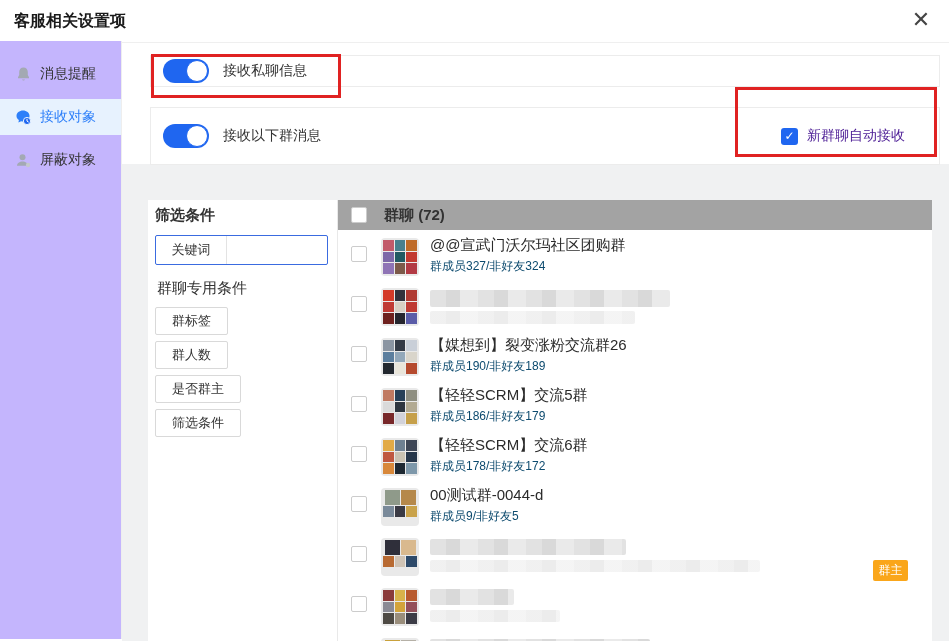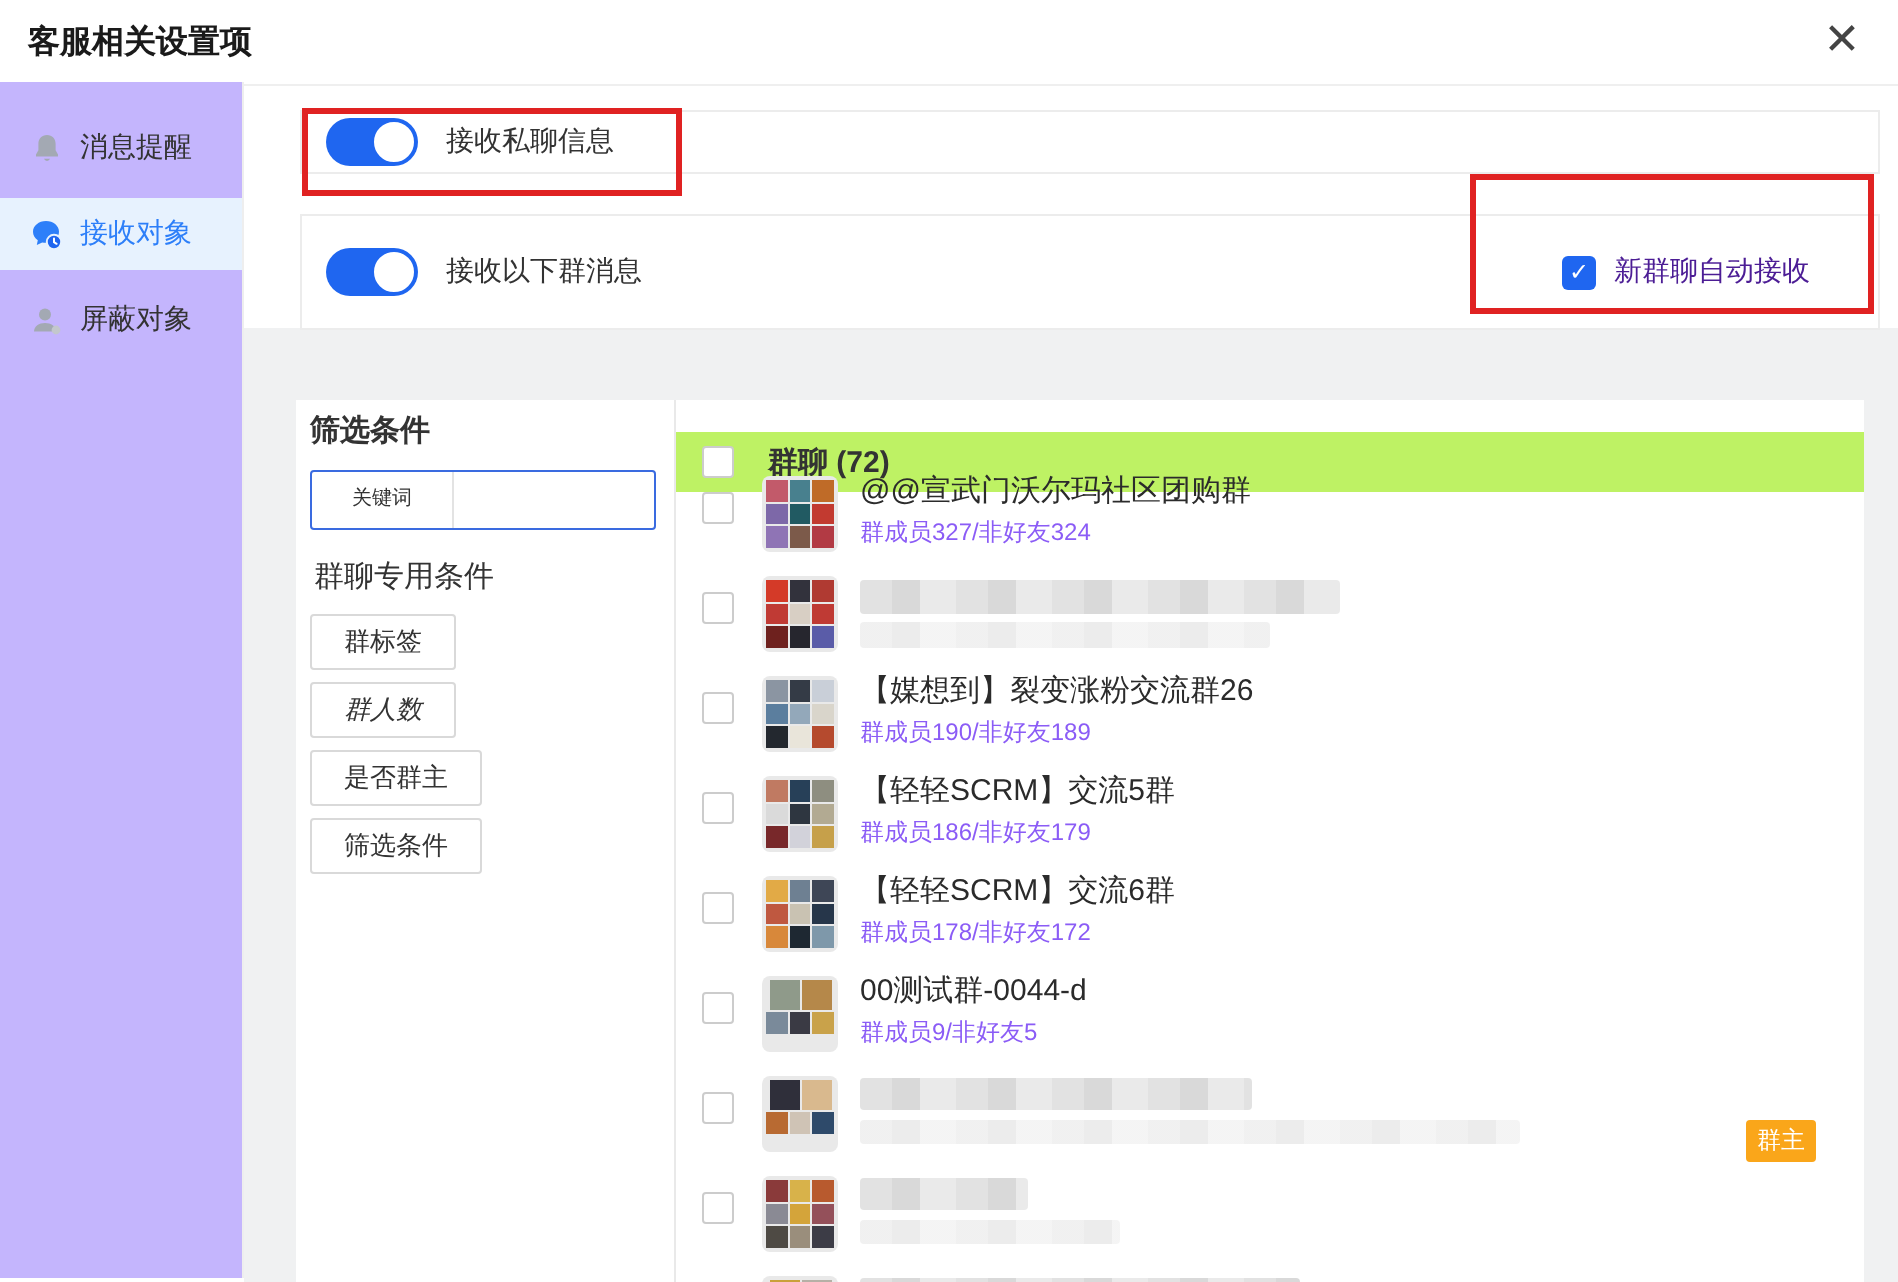--- a/index.html
+++ b/index.html
@@ -40,42 +40,42 @@
   .redbox-a { left:151px; top:54px; width:190px; height:44px; }
   .redbox-b { left:735px; top:87px; width:202px; height:70px; }
 
   
   .lower-card { position:absolute; left:148px; top:164px; width:784px; height:464px; background:#fff; overflow:hidden;margin-top:36px; }
 
   
   .filter { position:absolute; left:0; top:0; width:190px; height:464px; border-right:1px solid #e9e9e9; background:#fff; }
   .f-title { position:absolute; left:7px; top:6px; font-size:15px; font-weight:700; color:#333; }
   .kw-box { position:absolute; left:7px; top:35px; width:173px; height:30px; border:1px solid #3a6be0; border-radius:2px; display:flex; align-items:center; background:#fff; }
-  .kw-label { width:71px; text-align:center; font-size:10px; color:#333; border-right:1px solid #e3e3e3; line-height:28px; height:28px; flex:0 0 auto; }
+  .kw-label { width:71px; text-align:center; font-size:13px; color:#333; border-right:1px solid #e3e3e3; line-height:28px; height:28px; flex:0 0 auto; }
   .kw-input { flex:1; border:none; outline:none; height:26px; padding:0 6px; font-size:13px; min-width:0; background:transparent; }
   .f-sub { position:absolute; left:9px; top:79px; font-size:15px; color:#333; }
   .f-btn { position:absolute; left:7px; height:28px; border:1px solid #d9d9d9; border-radius:2px; background:#fff;
            font-size:13px; color:#333; padding:0 16px; cursor:pointer; font-family:inherit; }
 
   
   .list { position:absolute; left:190px; top:0; width:594px; height:464px; background:#fff; }
-  .list-hdr { position:absolute; left:0; top:16px; width:594px; height:30px; background:#bef264; }
+  .list-hdr { position:absolute; left:0; top:0; width:594px; height:30px; background:#a3a3a3; }
   .list-hdr .cbx { position:absolute; left:13px; top:7px; }
   .list-hdr-label { position:absolute; left:46px; top:6px; font-size:15px; font-weight:600; color:#333; }
   .rows { position:absolute; left:0; top:32px; width:594px; }
   .row { position:relative; height:50px; }
   .cbx { width:16px; height:16px; border:1px solid #ccc; border-radius:2px; background:#fff; cursor:pointer; }
   .row .cbx { position:absolute; left:13px; top:14px; }
   .avatar { position:absolute; left:43px; top:6px; width:38px; height:38px; background:#e9e9e9; border-radius:4px;
             padding:2px; display:flex; flex-wrap:wrap; align-content:flex-start; gap:1px; justify-content:center; }
   .avatar .c9 { width:10.5px; height:10.5px; }
   .avatar .c5a { width:15px; height:15px; }
   .avatar .c5b { width:10.5px; height:10.5px; }
   .r-title { position:absolute; left:92px; top:4px; font-size:15px; color:#2b2b2b; white-space:nowrap; }
-  .r-sub { position:absolute; left:92px; top:26px; font-size:12px; color:#8b5cf6; white-space:nowrap; }
+  .r-sub { position:absolute; left:92px; top:26px; font-size:12px; color:#0c4a6e; white-space:nowrap; }
   .redact { position:absolute; border-radius:2px;
             background:repeating-linear-gradient(90deg,#e2e2e2 0 16px,#d9d9d9 16px 30px,#eaeaea 30px 48px); }
   .redact.light { opacity:.5; }
   .badge { position:absolute; left:535px; top:28px; width:35px; height:21px; background:#faa61a; border-radius:2px;
            color:#fff; font-size:12px; text-align:center; line-height:21px; }
 </style>
 </head>
 <body>
 
 <div id="app">
@@ -147,21 +147,21 @@
   <div class="lower-card">
 
     <div class="filter">
       <div class="f-title">筛选条件</div>
       <div class="kw-box">
         <div class="kw-label">关键词</div>
         <input class="kw-input" value="" style="">
       </div>
       <div class="f-sub">群聊专用条件</div>
       <button class="f-btn" style="top:107px;">群标签</button>
-      <button class="f-btn" style="top:141px;font-style:italic;">群人数</button>
+      <button class="f-btn" style="top:141px;">群人数</button>
       <button class="f-btn" style="top:175px;">是否群主</button>
       <button class="f-btn" style="top:209px;">筛选条件</button>
     </div>
 
     <div class="list">
       <div class="list-hdr">
         <div class="cbx"></div>
         <div class="list-hdr-label">群聊 (72)</div>
       </div>
 

